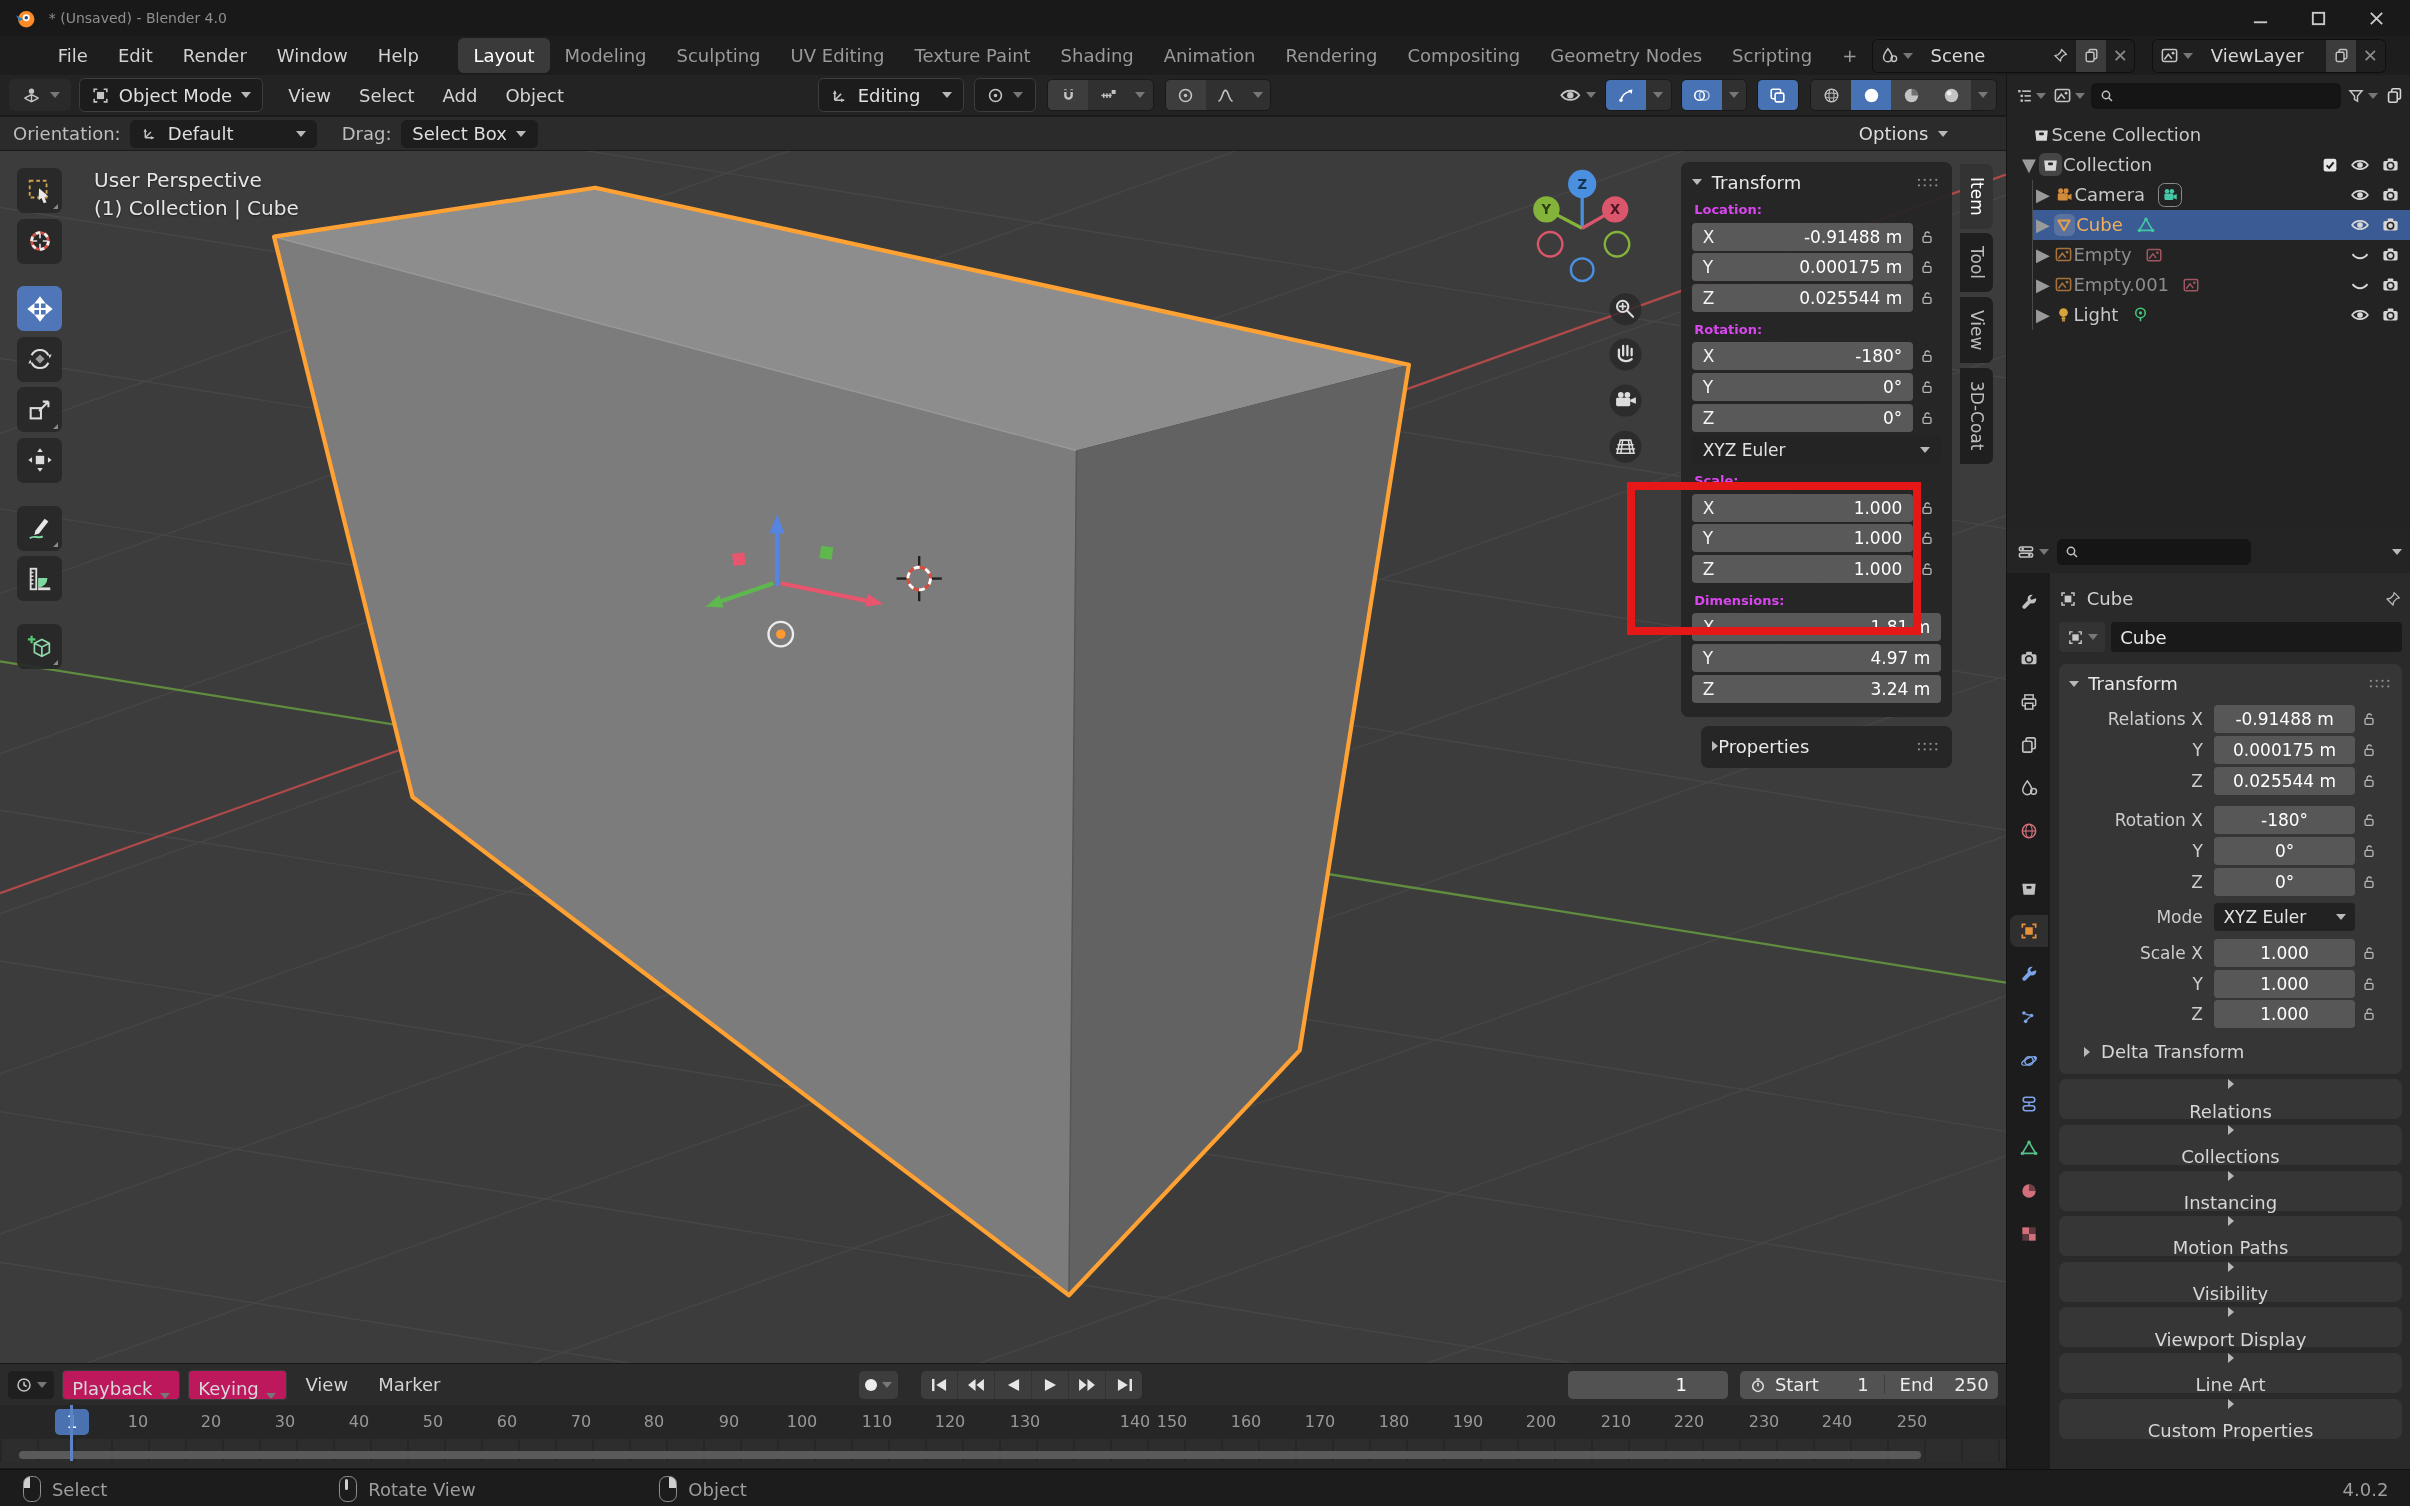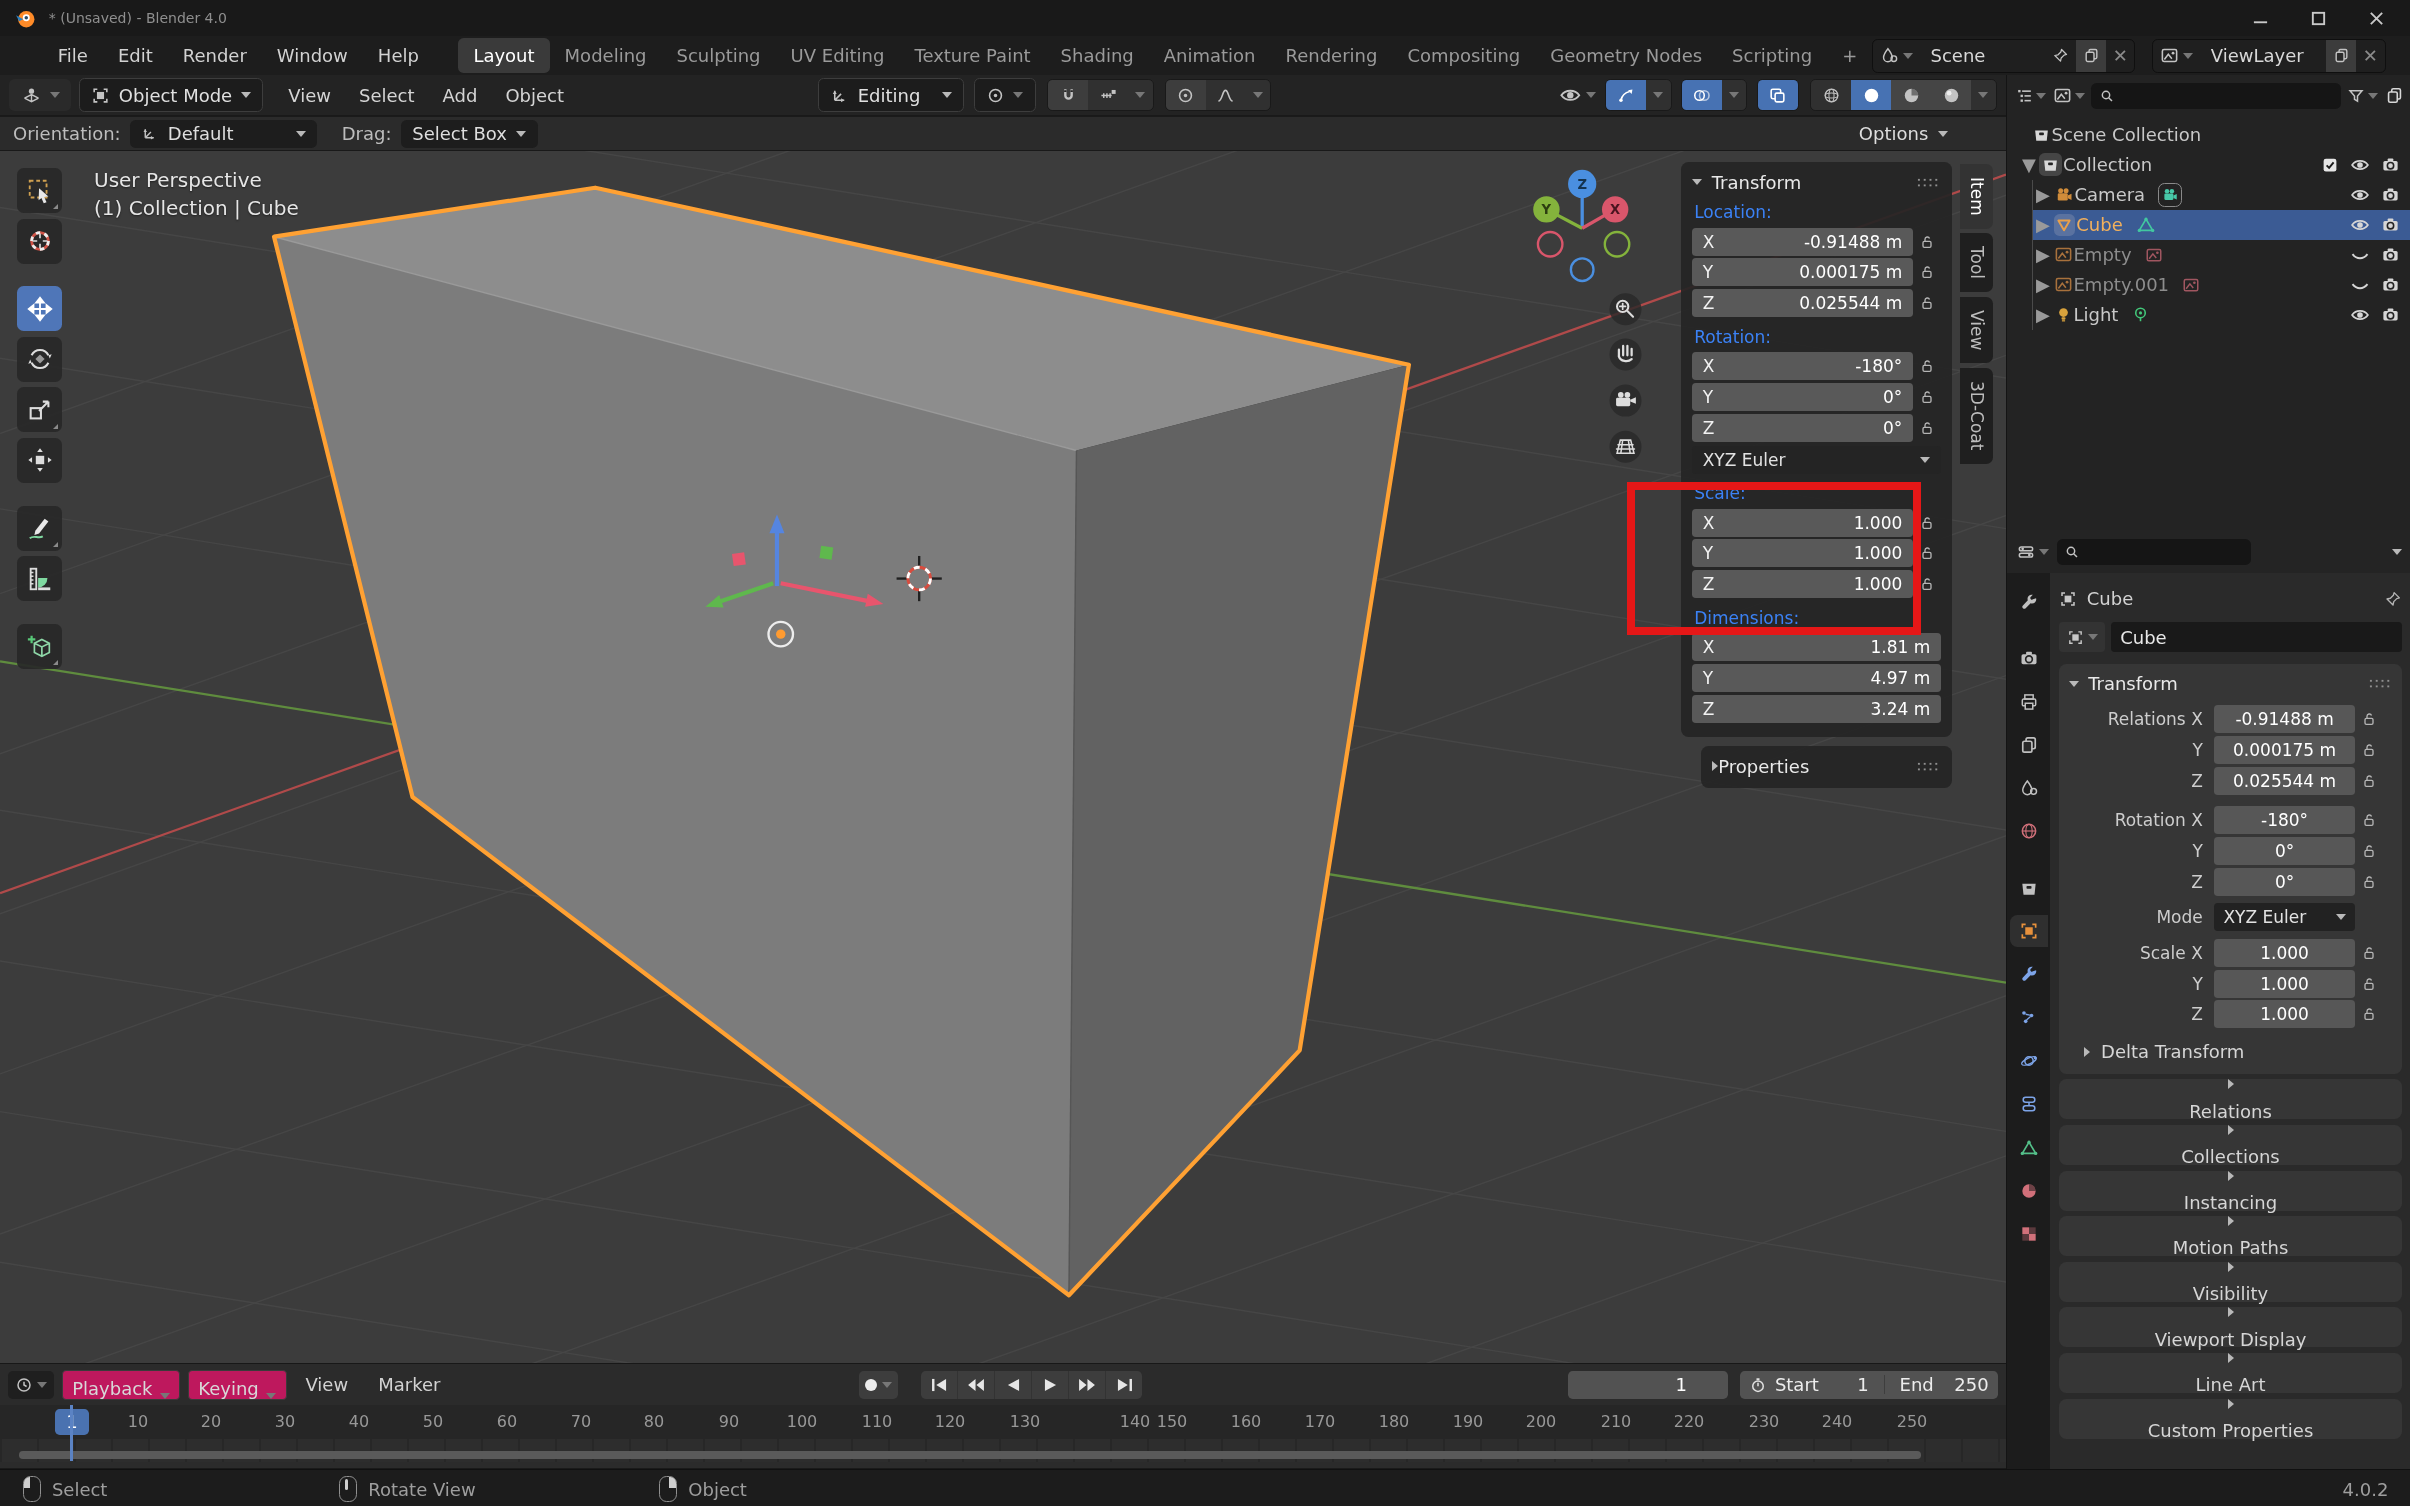--- a/index.html
+++ b/index.html
@@ -44,21 +44,21 @@
   .toolcol{left:17px;top:17px;display:flex;flex-direction:column;gap:5.6px;}
   .tool{width:45px;height:45px;border-radius:6.6px;background:rgba(40,40,40,.92);display:flex;align-items:center;justify-content:center;position:relative;}
   .tool.act{background:#4f76b8;}
   .tool.gap{margin-top:17px;}
   .tool.sub:after{content:"";position:absolute;right:3.8px;bottom:3.8px;border-left:5.6px solid transparent;border-bottom:5.6px solid #8a8a8a;}
   
   .npanel{left:1681px;top:11.3px;width:271px;}
   .nblock{background:rgba(37,37,37,.93);border-radius:7.5px;padding:9.4px 11.3px 11.3px 11.3px;box-sizing:border-box;}
   .nhead{display:flex;align-items:center;gap:9.4px;color:#e9e9e9;font-size:18px;}
   .nhead .dots{margin-left:auto;}
-  .ngl{color:#3b82f6;margin:9.4px 1.9px 5.6px 1.9px;font-size:17px;}
+  .ngl{color:#d946ef;margin:9.4px 1.9px 5.6px 1.9px;font-size:13px;font-weight:bold;}
   .nrow{display:flex;align-items:center;margin-bottom:2.8px;}
   .fld{background:#595959;border-radius:3.8px;height:28px;display:flex;align-items:center;padding:0 10.4px;color:#fff;font-size:17px;}
   .fld .ax{color:#f2f2f2;}
   .fld .val{margin-left:auto;}
   .nfld{flex:1;}
   .lockc{width:28px;display:flex;justify-content:center;color:#b5b5b5;flex:0 0 28px;}
   .drop{background:#242424;border-radius:3.8px;height:28px;display:flex;align-items:center;padding:0 10.4px;color:#e2e2e2;font-size:17px;}
   .redbox{left:1627px;top:331px;width:294px;height:153px;border:8.5px solid #e51717;box-sizing:border-box;z-index:40;pointer-events:none;}
   .sidetabs{left:1960px;top:13px;display:flex;flex-direction:column;gap:4.7px;z-index:30;}
   .stab{writing-mode:vertical-rl;background:#1f1f1f;color:#bdbdbd;padding:13px 6.6px;border-radius:0 6.6px 6.6px 0;font-size:17px;}

